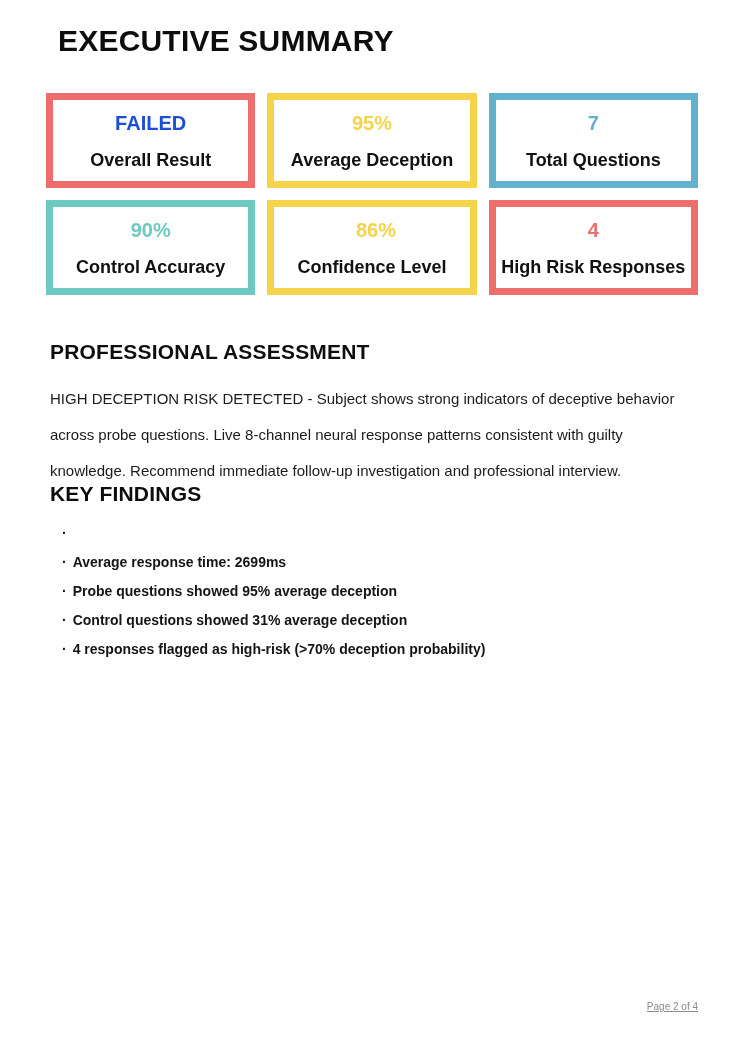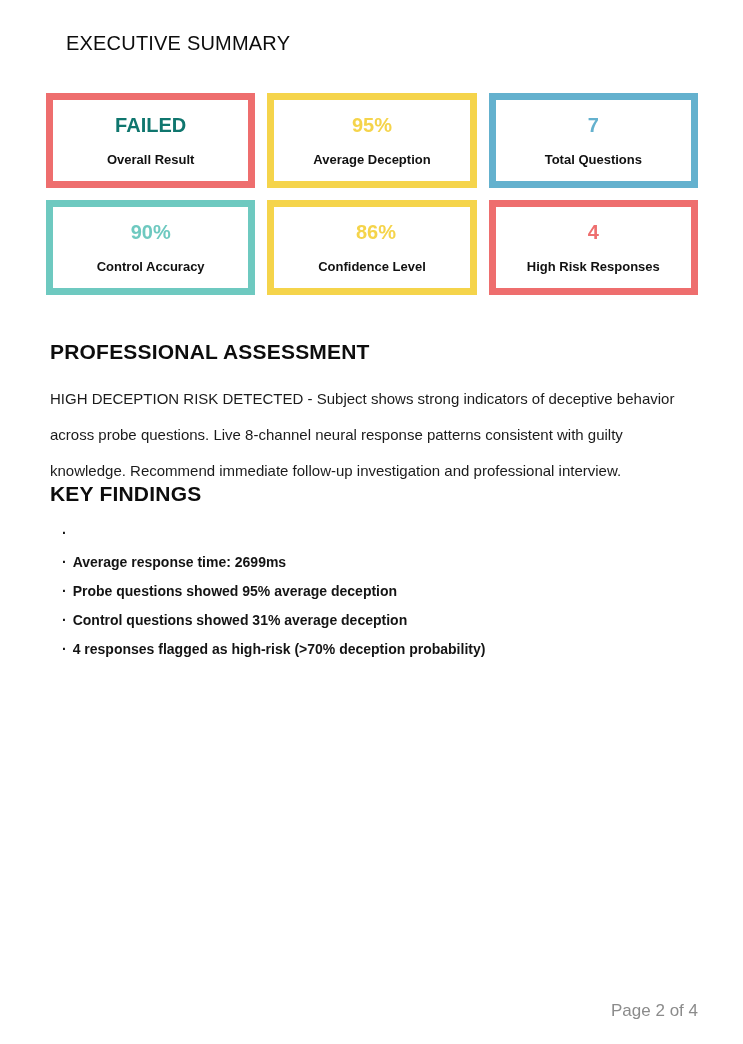--- a/index.html
+++ b/index.html
@@ -9,23 +9,23 @@
     height: 1044px;
     background: #ffffff;
     font-family: "Liberation Sans", sans-serif;
     color: #111111;
     overflow: hidden;
   }
   .page-title {
     position: absolute;
     left: 50px;
     top: 16px;
-    margin: 16px;
-    font-size: 20px;
-    font-weight: normal;
+    margin: 8px;
+    font-size: 30px;
+    font-weight: bold;
     letter-spacing: 0.2px;
     color: #0d0d0d;
   }
   .cards {
     position: absolute;
     left: 46px;
     top: 93px;
     width: 652px;
     display: grid;
     grid-template-columns: repeat(3, 1fr);
@@ -43,21 +43,21 @@
     justify-content: center;
     text-align: center;
   }
   .card-value {
     font-size: 20px;
     font-weight: bold;
     line-height: 1;
   }
   .card-label {
     margin-top: 18px;
-    font-size: 13px;
+    font-size: 18px;
     font-weight: bold;
     color: #111111;
     line-height: 1;
   }
   .section-heading {
     margin: 0;
     font-size: 21px;
     font-weight: bold;
     letter-spacing: 0.2px;
     color: #0d0d0d;
@@ -94,35 +94,36 @@
     padding-left: 12px;
   }
   .bullet-marker {
     margin-right: 6px;
     font-weight: bold;
   }
   .page-footer {
     position: absolute;
     right: 45px;
     top: 1001px;
-    font-size: 17px;
+    font-size: 10px;
     color: #8b8b8b;
+    text-decoration: underline;
   }
 </style>
 </head>
 <body>
 
 <div class="page">
 
   <h1 class="page-title">EXECUTIVE SUMMARY</h1>
 
   <div class="cards">
 
     <div class="card" style="border-color: rgb(238, 110, 110);">
-      <div class="card-value" style="color: #0f766e;">FAILED</div>
+      <div class="card-value" style="color: #1d4ed8;">FAILED</div>
       <div class="card-label">Overall Result</div>
     </div>
 
     <div class="card" style="border-color: rgb(245, 212, 75);">
       <div class="card-value" style="color: rgb(245, 212, 75);">95%</div>
       <div class="card-label">Average Deception</div>
     </div>
 
     <div class="card" style="border-color: rgb(100, 177, 206);">
       <div class="card-value" style="color: rgb(100, 177, 206);">7</div>

